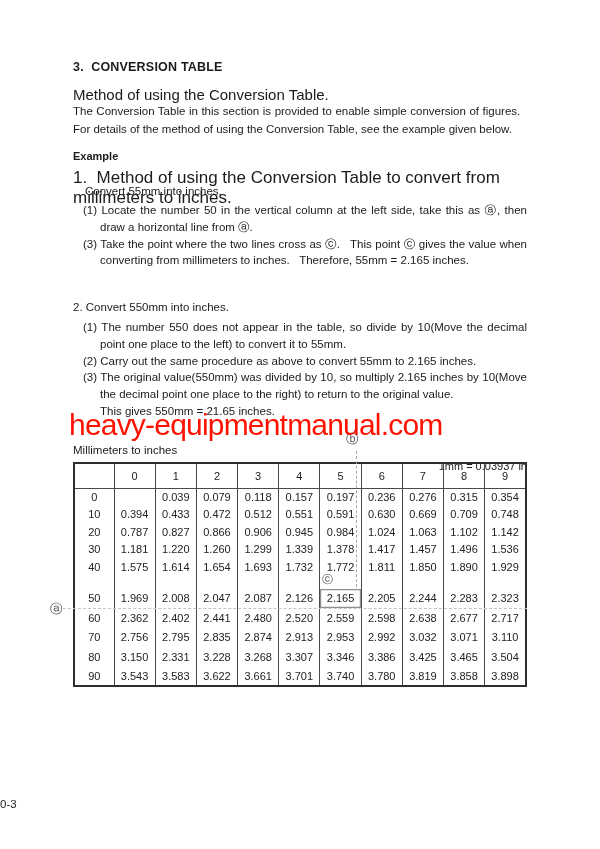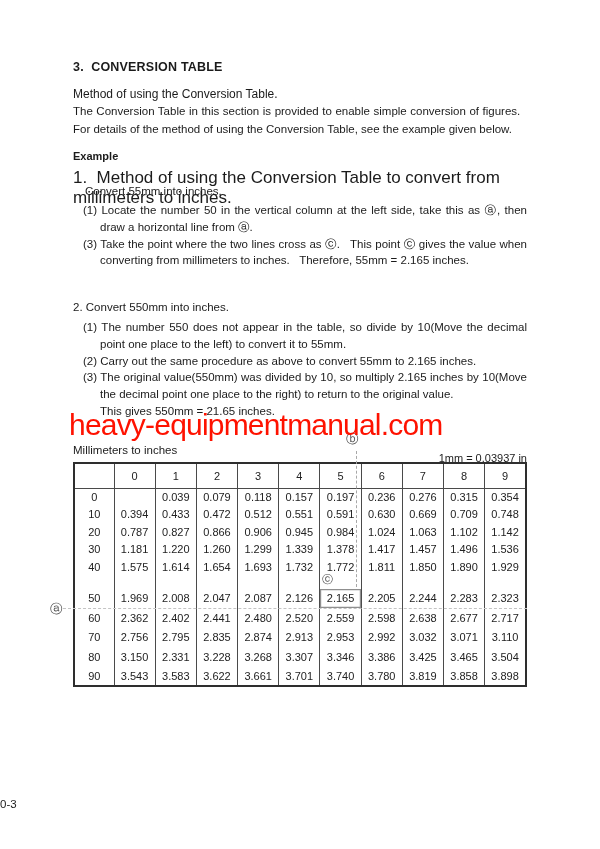--- a/index.html
+++ b/index.html
@@ -1,34 +1,34 @@
 <!DOCTYPE html>
 <html><head>
 <meta charset="utf-8">
 <style>
   html,body{margin:0;padding:0;background:#ffffff;}
   .page{position:relative;width:600px;height:849px;background:#ffffff;overflow:hidden;
         font-family:"Liberation Sans","DejaVu Sans",sans-serif;color:#1b1b1b;}
   .abs{position:absolute;left:73px;width:454px;}
   .section-title{top:60px;font-size:12.5px;font-weight:bold;letter-spacing:.2px;}
-  .intro1{top:86px;font-size:12px;line-height:17.4px;}
+  .intro1{top:86px;font-size:15px;line-height:17.4px;}
   .intro2{top:103px;font-size:11.5px;line-height:17.6px;text-align:justify;}
   .ex-heading{top:150px;font-size:11px;font-weight:bold;}
   .item1-title{top:168px;font-size:17px;}
   .item1-sub{top:185px;font-size:11.5px;padding-left:12px;}
   .steps1{top:202px;}
   .item2-title{top:301px;font-size:11.5px;}
   .steps2{top:319px;}
   .steps p{margin:0;font-size:11.5px;line-height:16.8px;text-align:justify;
            padding-left:27px;text-indent:-17px;}
   .steps p.cont{text-indent:0;text-align:left;}
   .watermark{position:absolute;left:69px;top:403px;font-size:30px;line-height:44px;
              letter-spacing:-.8px;white-space:nowrap;z-index:6;}
   .caption-row{top:444px;font-size:11.5px;}
-  .caption-row .right{position:absolute;right:0;top:8px;font-size:11px;}
+  .caption-row .right{position:absolute;right:0;top:16px;font-size:11px;}
   #conv-table{position:absolute;left:73px;top:462px;width:454px;border-collapse:collapse;
               table-layout:fixed;border:2px solid #2e2e2e;}
   #conv-table th,#conv-table td{padding:0;margin:0;text-align:center;vertical-align:middle;
               font-size:11px;font-weight:normal;color:#222;border-left:1px solid #4a4a4a;}
   #conv-table th:first-child,#conv-table td:first-child{border-left:none;}
   #conv-table thead tr{height:25px;}
   #conv-table thead th{border-bottom:1.5px solid #4a4a4a;}
   #conv-table tr.b1{height:17.5px;}
   #conv-table tr.b2{height:19.5px;}
   #conv-table tr.spacer{height:13px;}

